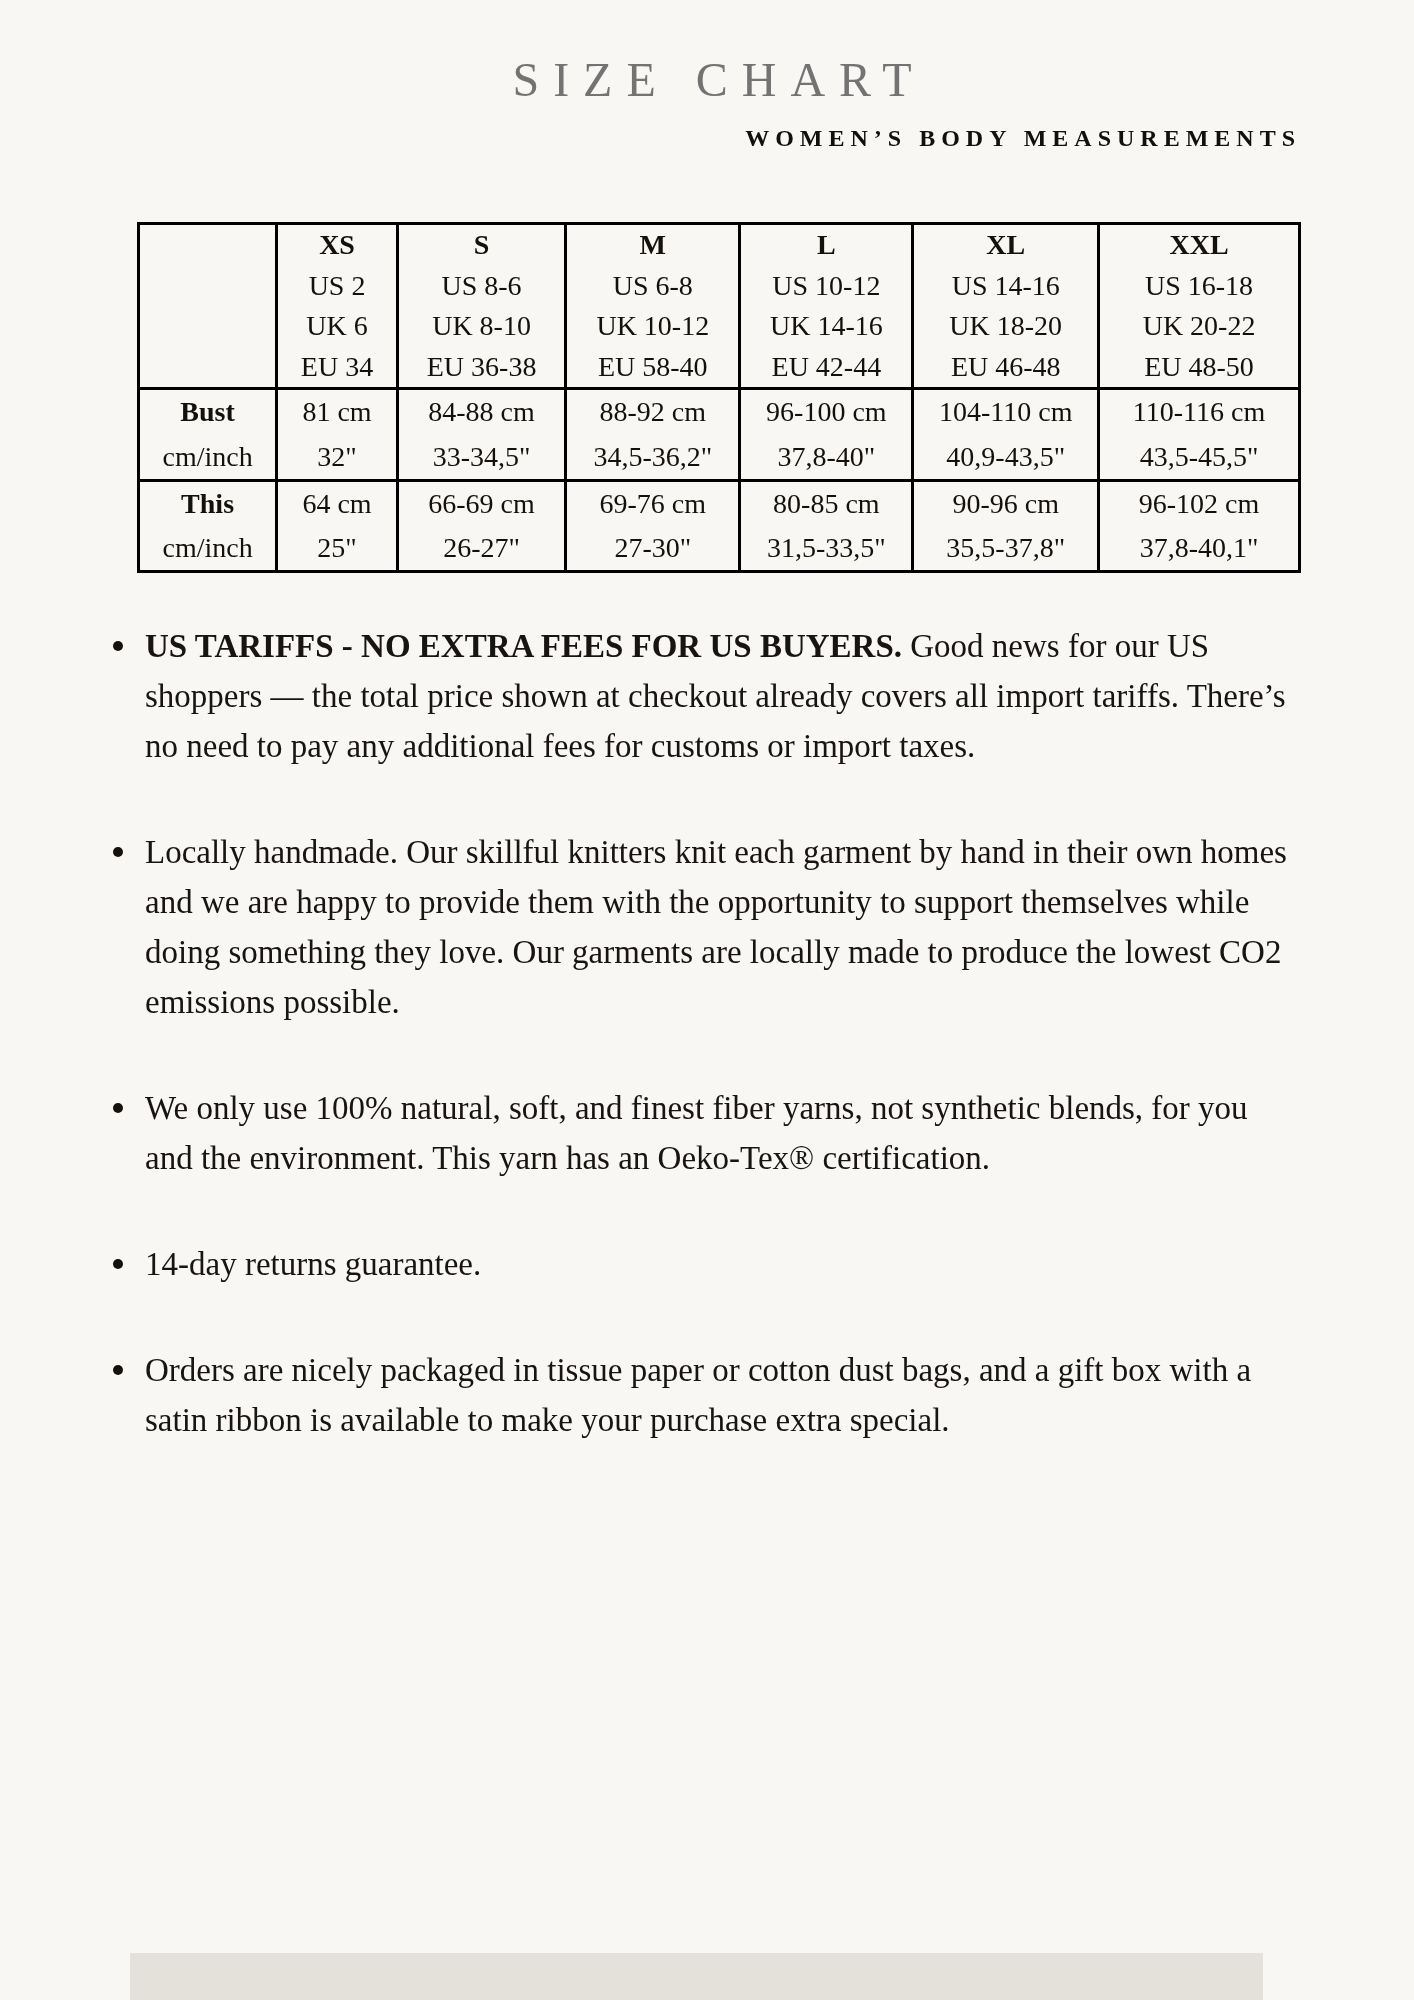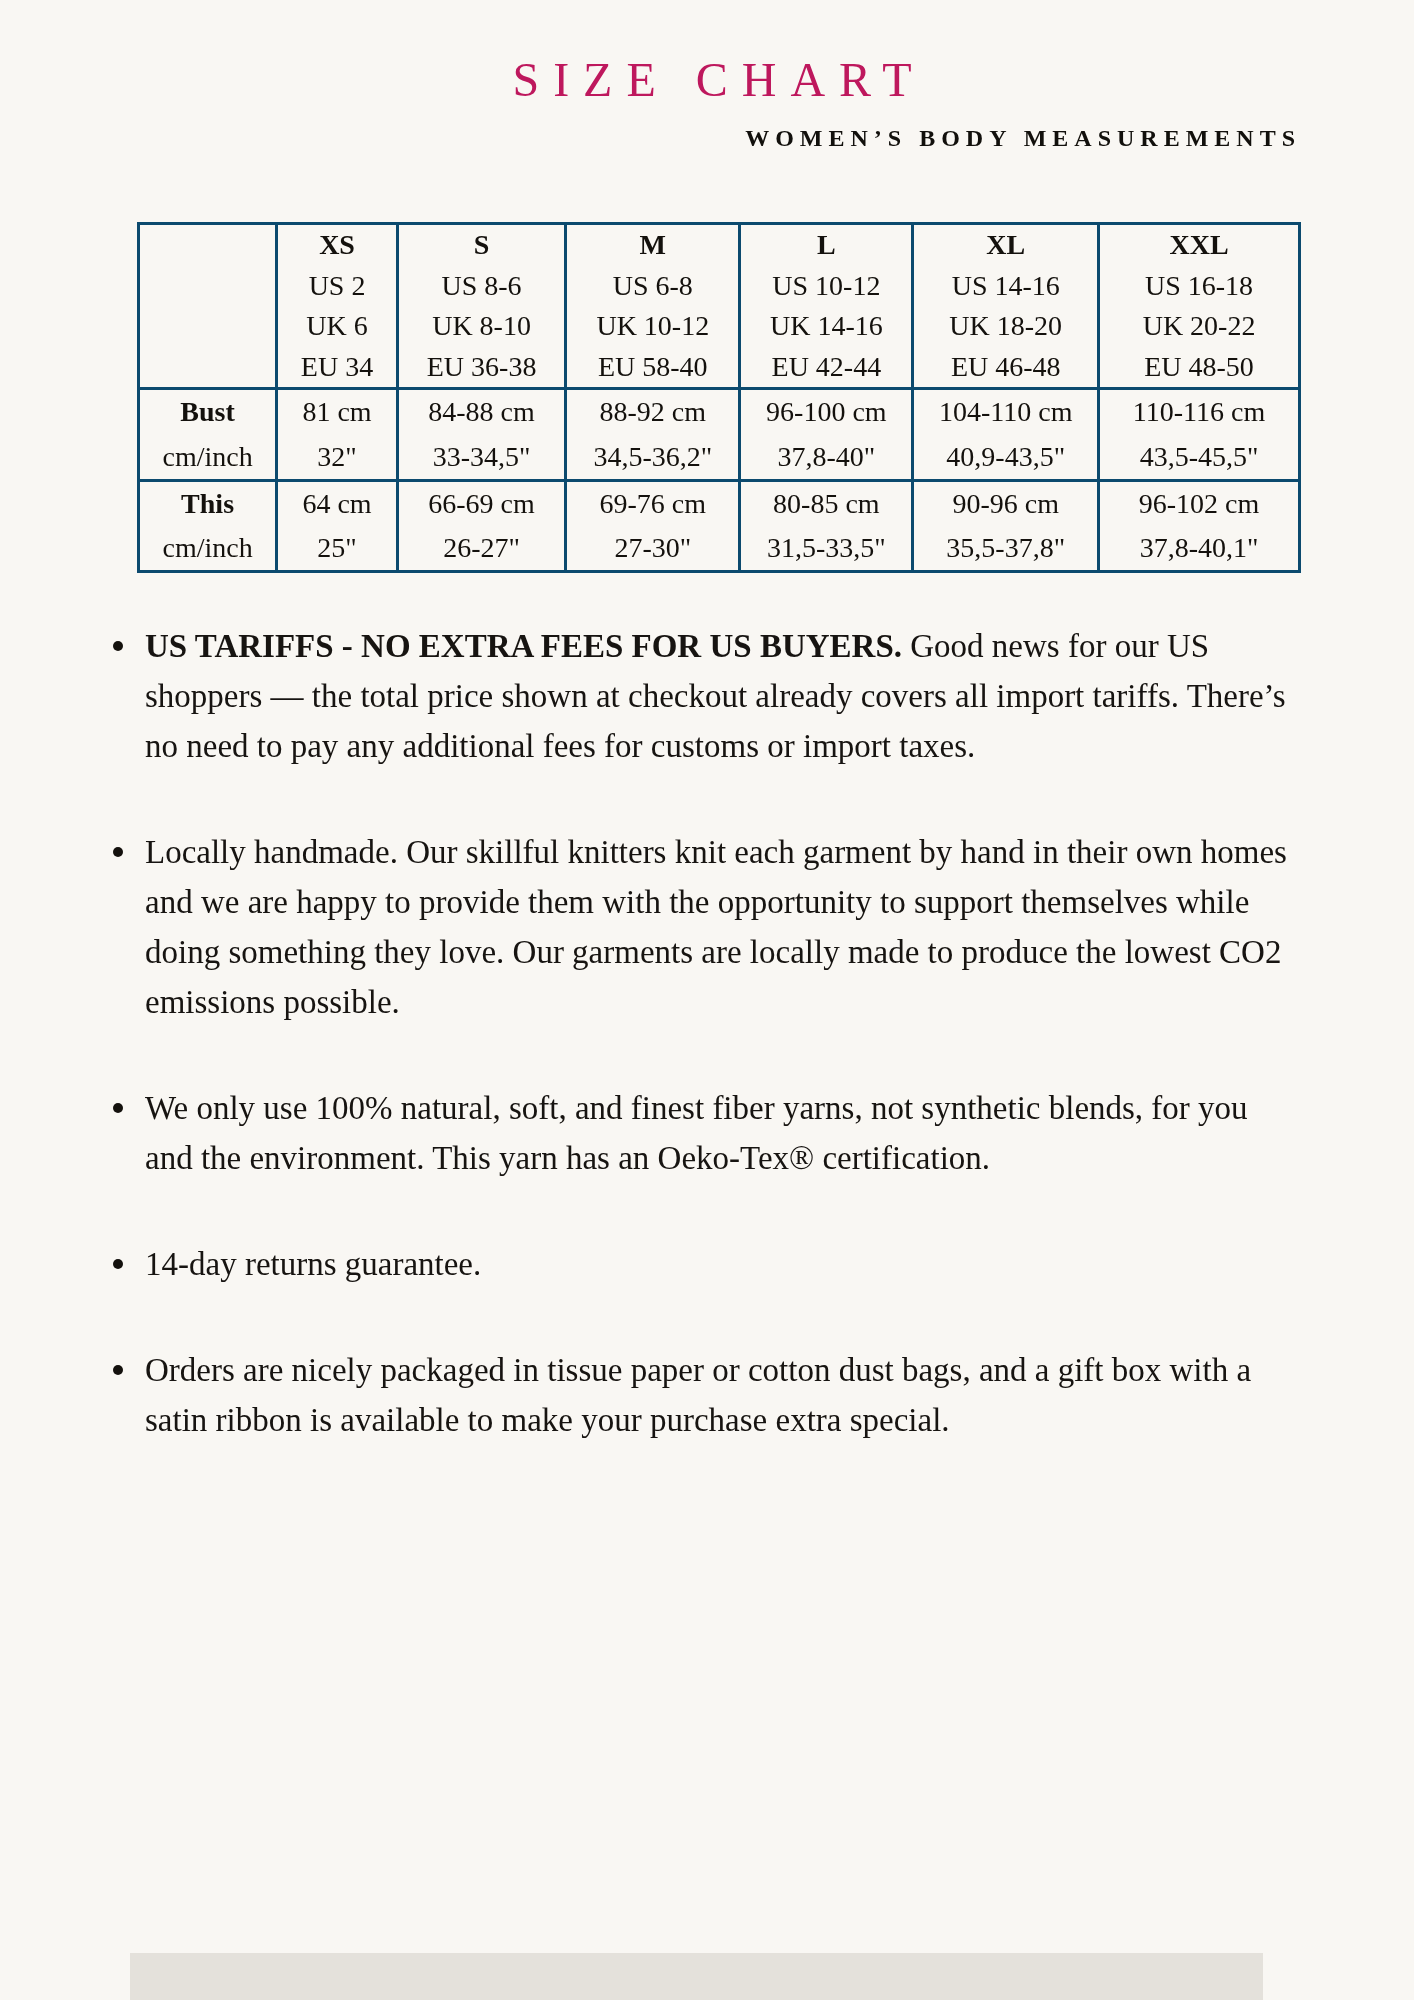--- a/index.html
+++ b/index.html
@@ -13,40 +13,40 @@
   }
   .page { padding:52px 113px 0 137px; }
 
   
   .title {
     margin:0;
     text-align:center;
     font-size:48px;
     font-weight:normal;
     letter-spacing:14px;
-    color:#be185d;
+    color:#737373;
   }
   .subtitle {
     margin:18px 0 0 0;
     text-align:right;
     font-size:24px;
     font-weight:bold;
     letter-spacing:6px;
     color:#12100c;
   }
 
   
   table.size-chart {
     width:100%;
     margin-top:70px;
     border-collapse:collapse;
     table-layout:fixed;
   }
   table.size-chart th, table.size-chart td {
-    border:3px solid #0c4a6e;
+    border:3px solid #000000;
     text-align:center;
     vertical-align:middle;
     font-size:28px;
     font-weight:normal;
     padding:0;
   }
   thead th { padding:23px 0; line-height:1.45; font-weight:bold; }
   thead th .sz { font-weight:bold; }
   tbody th, tbody td { padding:21px 0; line-height:1.58; }
   tbody th .rowlbl { font-weight:bold; }

